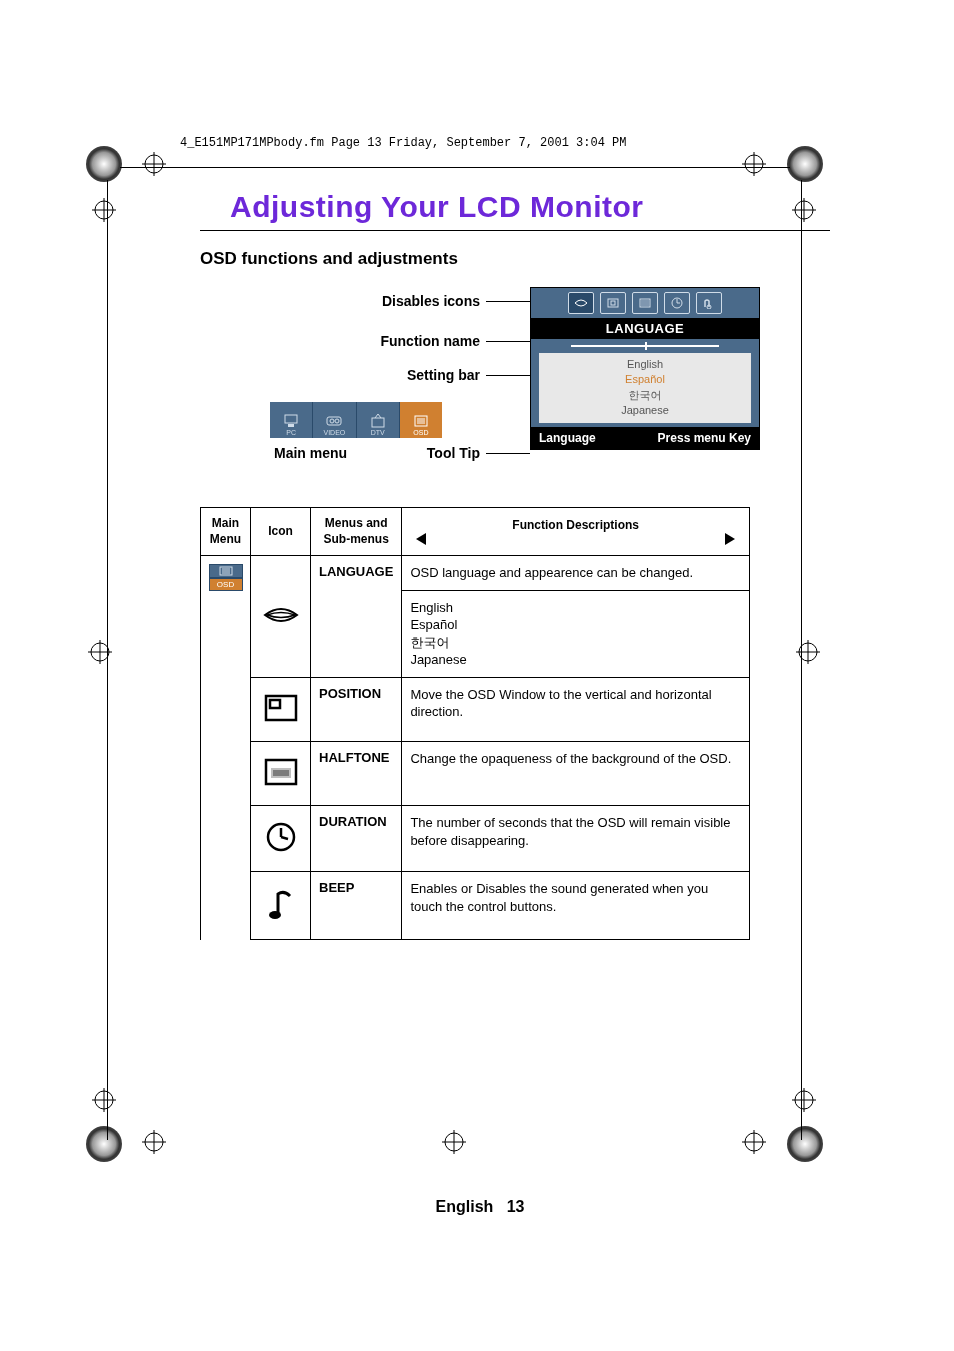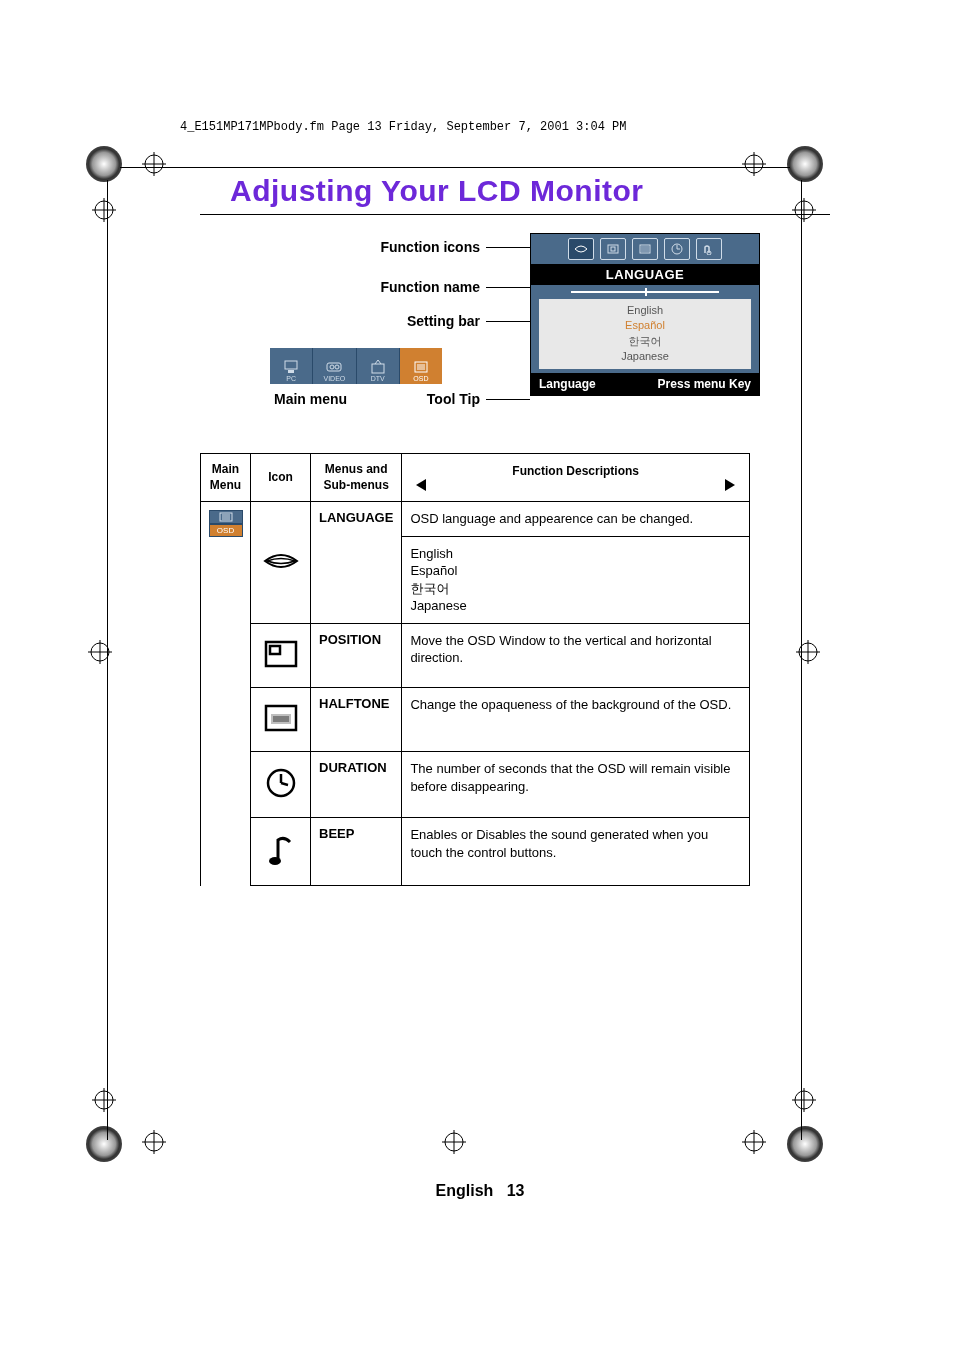--- a/index.html
+++ b/index.html
@@ -7,21 +7,21 @@
     background: #fff;
     font-family: Arial, Helvetica, sans-serif;
     width: 954px;
     height: 1351px;
     position: relative;
     color: #000;
   }
   .page-frame {
     position: absolute;
     left: 130px;
-    top: 120px;
+    top: 136px;
     width: 700px;
     height: 1080px;
   }
   .header-text {
     font-family: "Courier New", monospace;
     font-size: 12px;
     color: #000;
     margin-left: 50px;
     margin-bottom: 40px;
   }
@@ -325,24 +325,25 @@
 <div style="position:absolute; left:107px; top:180px; height:960px; border-left:1px solid #000;"></div>
 <div style="position:absolute; left:801px; top:180px; height:960px; border-left:1px solid #000;"></div>
 
 <div class="page-frame">
 
   <div class="header-text">4_E151MP171MPbody.fm  Page 13  Friday, September 7, 2001  3:04 PM</div>
 
   <div class="title">Adjusting Your LCD Monitor</div>
   <hr class="hr-title">
 
+  <div class="section-h">OSD functions and adjustments</div>
 
   <div class="diagram">
 
-    <div class="label" style="left:120px; top:6px; width:160px;">Function icons</div>
+    <div class="label" style="left:120px; top:6px; width:160px;">Disables icons</div>
     <div class="line-h" style="left:286px; top:14px; width:60px;"></div>
 
     <div class="label" style="left:120px; top:46px; width:160px;text-align:right;">Function name</div>
     <div class="line-h" style="left:286px; top:54px; width:50px;"></div>
 
     <div class="label" style="left:155px; top:80px; width:125px;">Setting bar</div>
     <div class="line-h" style="left:286px; top:88px; width:50px;"></div>
 
     <div class="mm-label" style="left:74px; top:158px;">Main menu</div>
 

